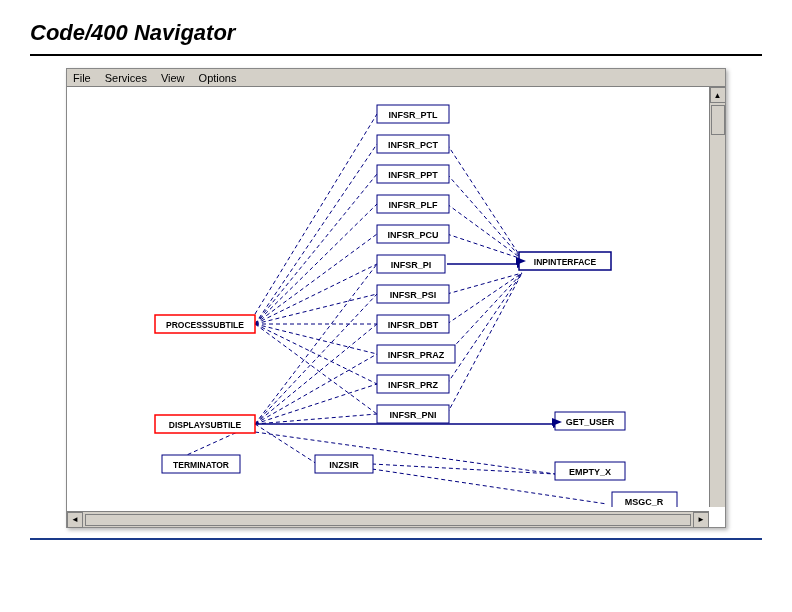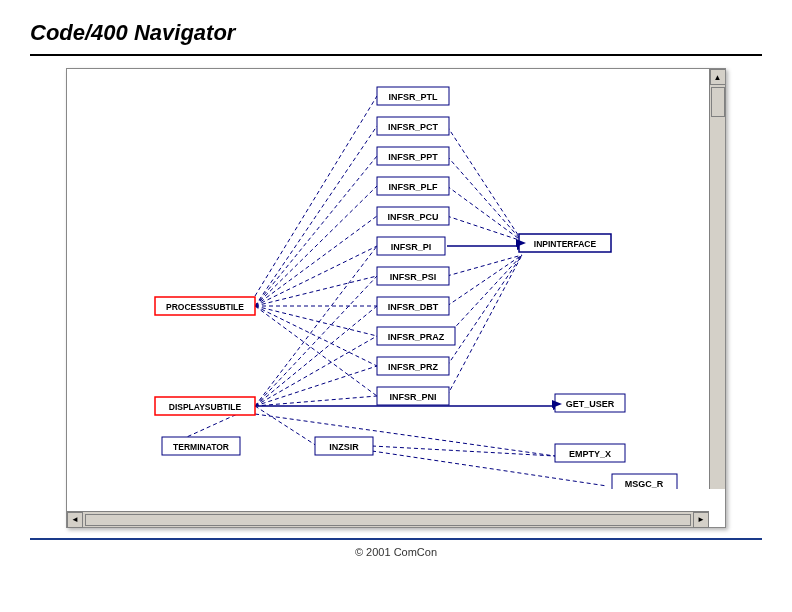--- a/index.html
+++ b/index.html
@@ -211,20 +211,26 @@
 </head>
 <body>
 
 <div class="page-container">
   <div class="page-title">Code/400 Navigator</div>
   <hr class="title-divider">
 
   <div class="navigator-window">
 
 
+    <div class="window-menubar">
+      <span class="menu-item">File</span>
+      <span class="menu-item">Services</span>
+      <span class="menu-item">View</span>
+      <span class="menu-item">Options</span>
+    </div>
 
     <div class="window-content">
       <div class="diagram-area">
         <svg class="diagram-svg" viewBox="0 0 640 420" preserveAspectRatio="xMinYMin meet">
 
           <line x1="188" y1="237" x2="310" y2="57" stroke="#000080" stroke-width="1" stroke-dasharray="4,3"></line>
           <line x1="188" y1="237" x2="310" y2="87" stroke="#000080" stroke-width="1" stroke-dasharray="4,3"></line>
           <line x1="188" y1="237" x2="310" y2="117" stroke="#000080" stroke-width="1" stroke-dasharray="4,3"></line>
           <line x1="188" y1="237" x2="310" y2="147" stroke="#000080" stroke-width="1" stroke-dasharray="4,3"></line>
           <line x1="188" y1="237" x2="310" y2="177" stroke="#000080" stroke-width="1" stroke-dasharray="4,3"></line>
@@ -337,14 +343,13 @@
     </div>
 
     <div class="scrollbar-h">
       <div class="scrollbar-h-btn">◄</div>
       <div class="scrollbar-h-thumb"></div>
       <div class="scrollbar-h-btn">►</div>
     </div>
   </div>
 
   <hr class="footer-divider">
-  <div class="footer-text">© 2001 ComCon</div>
 </div>
 
 </body></html>

